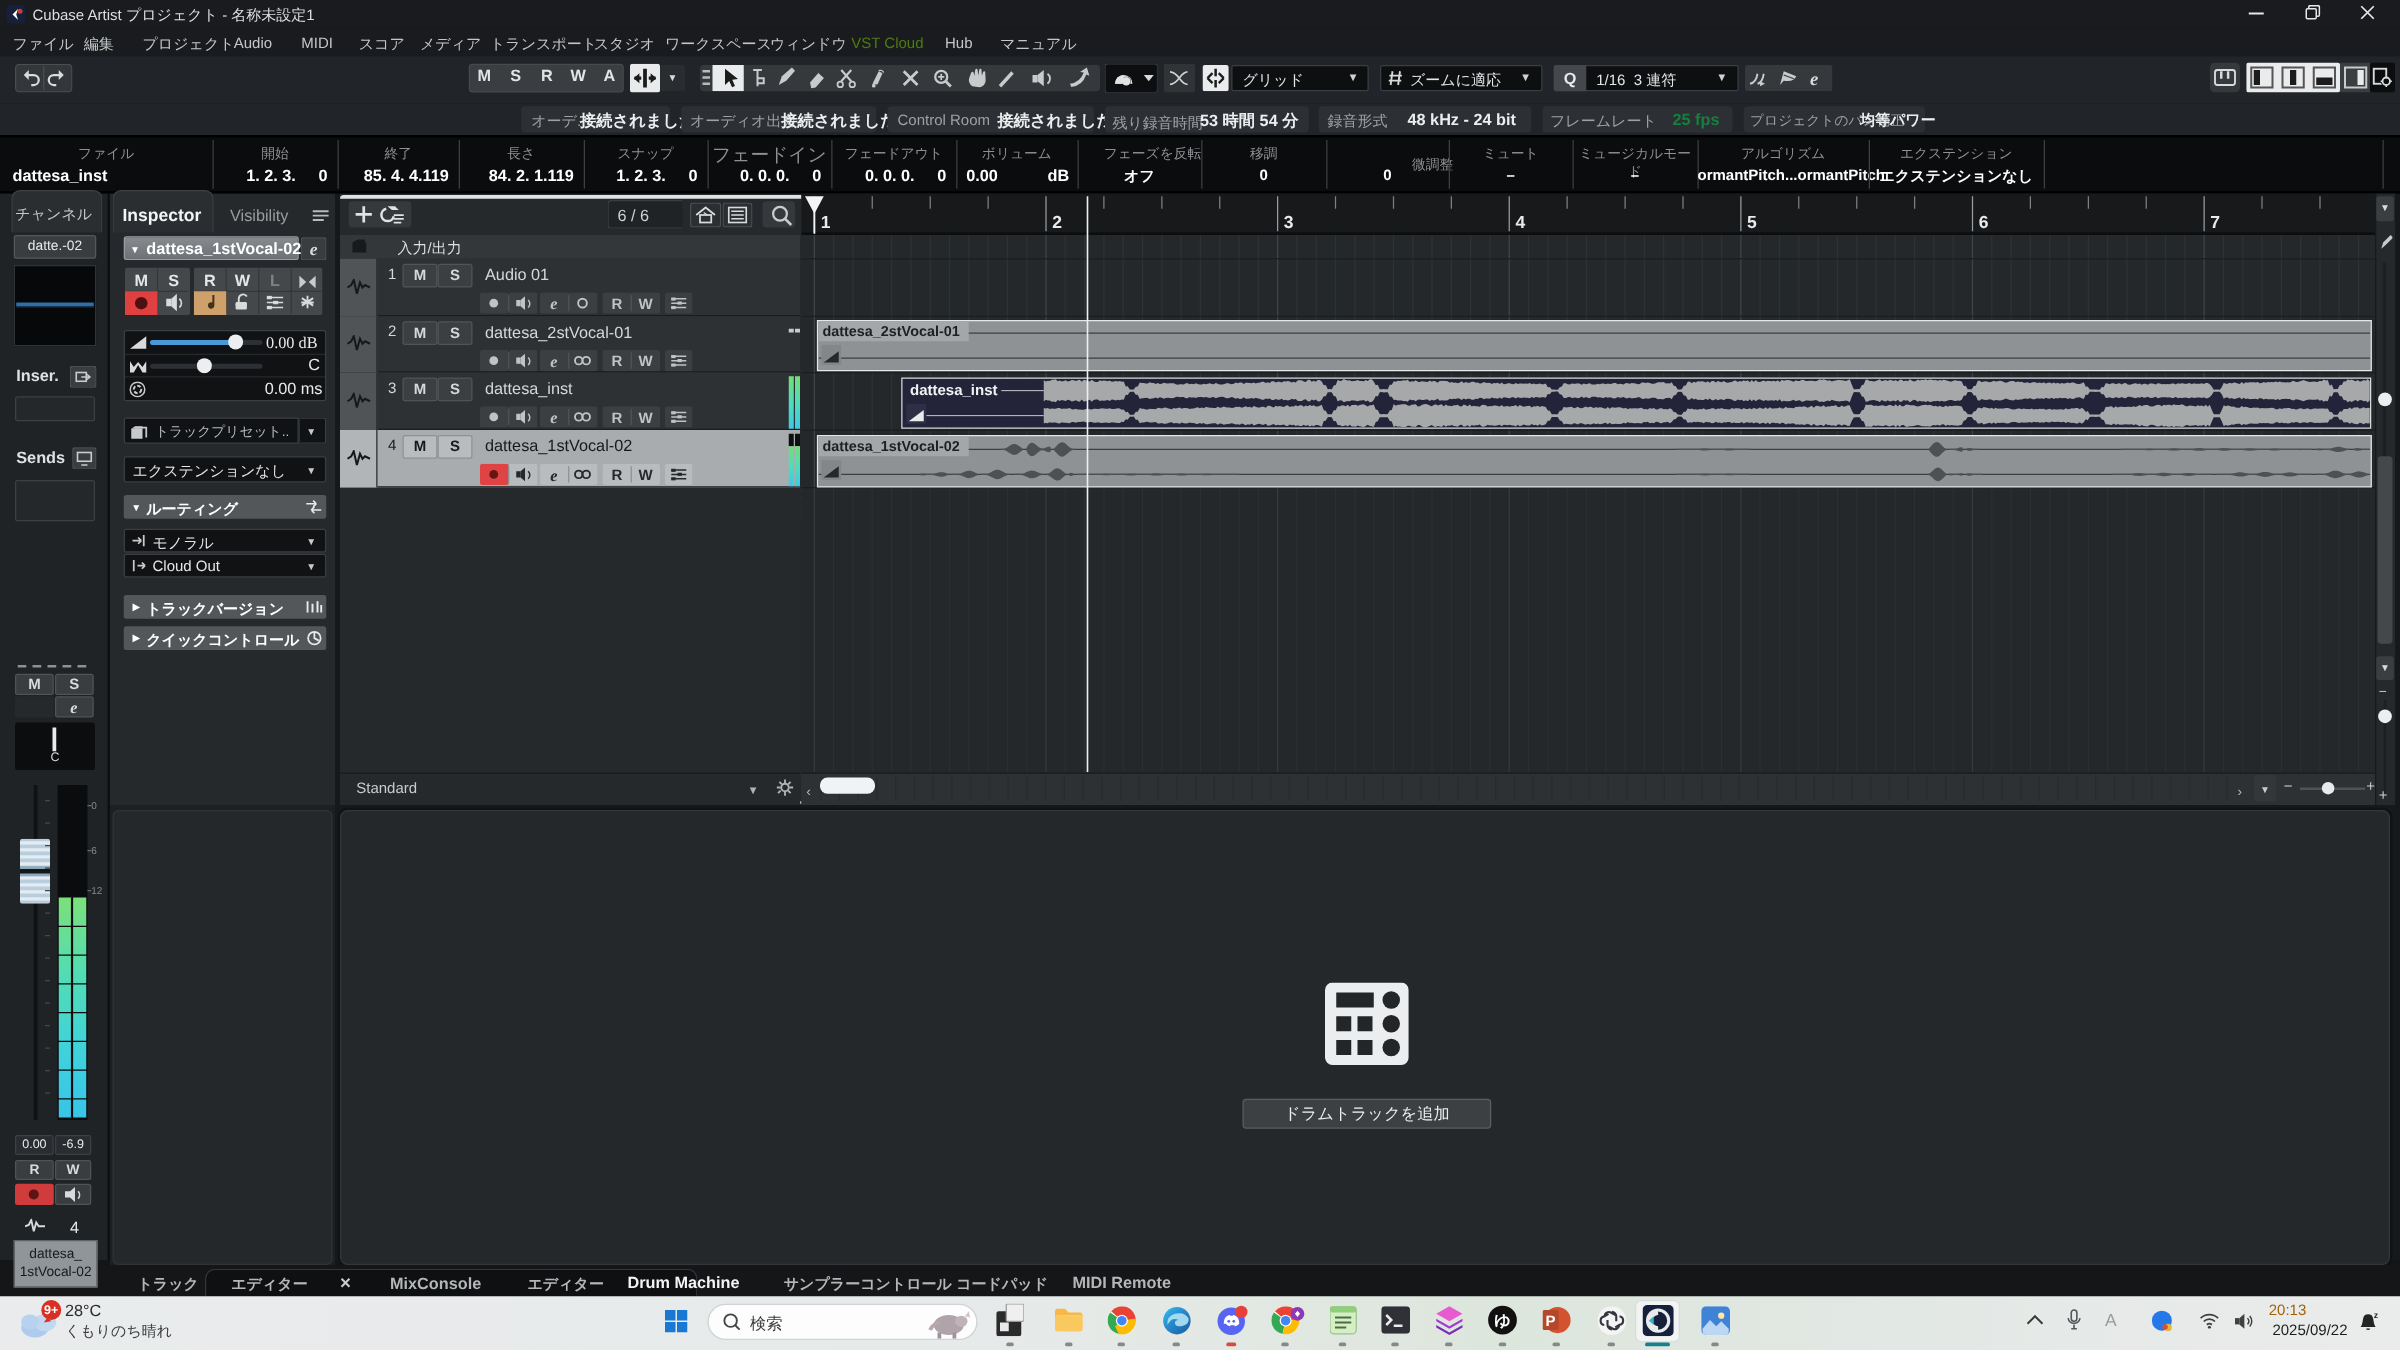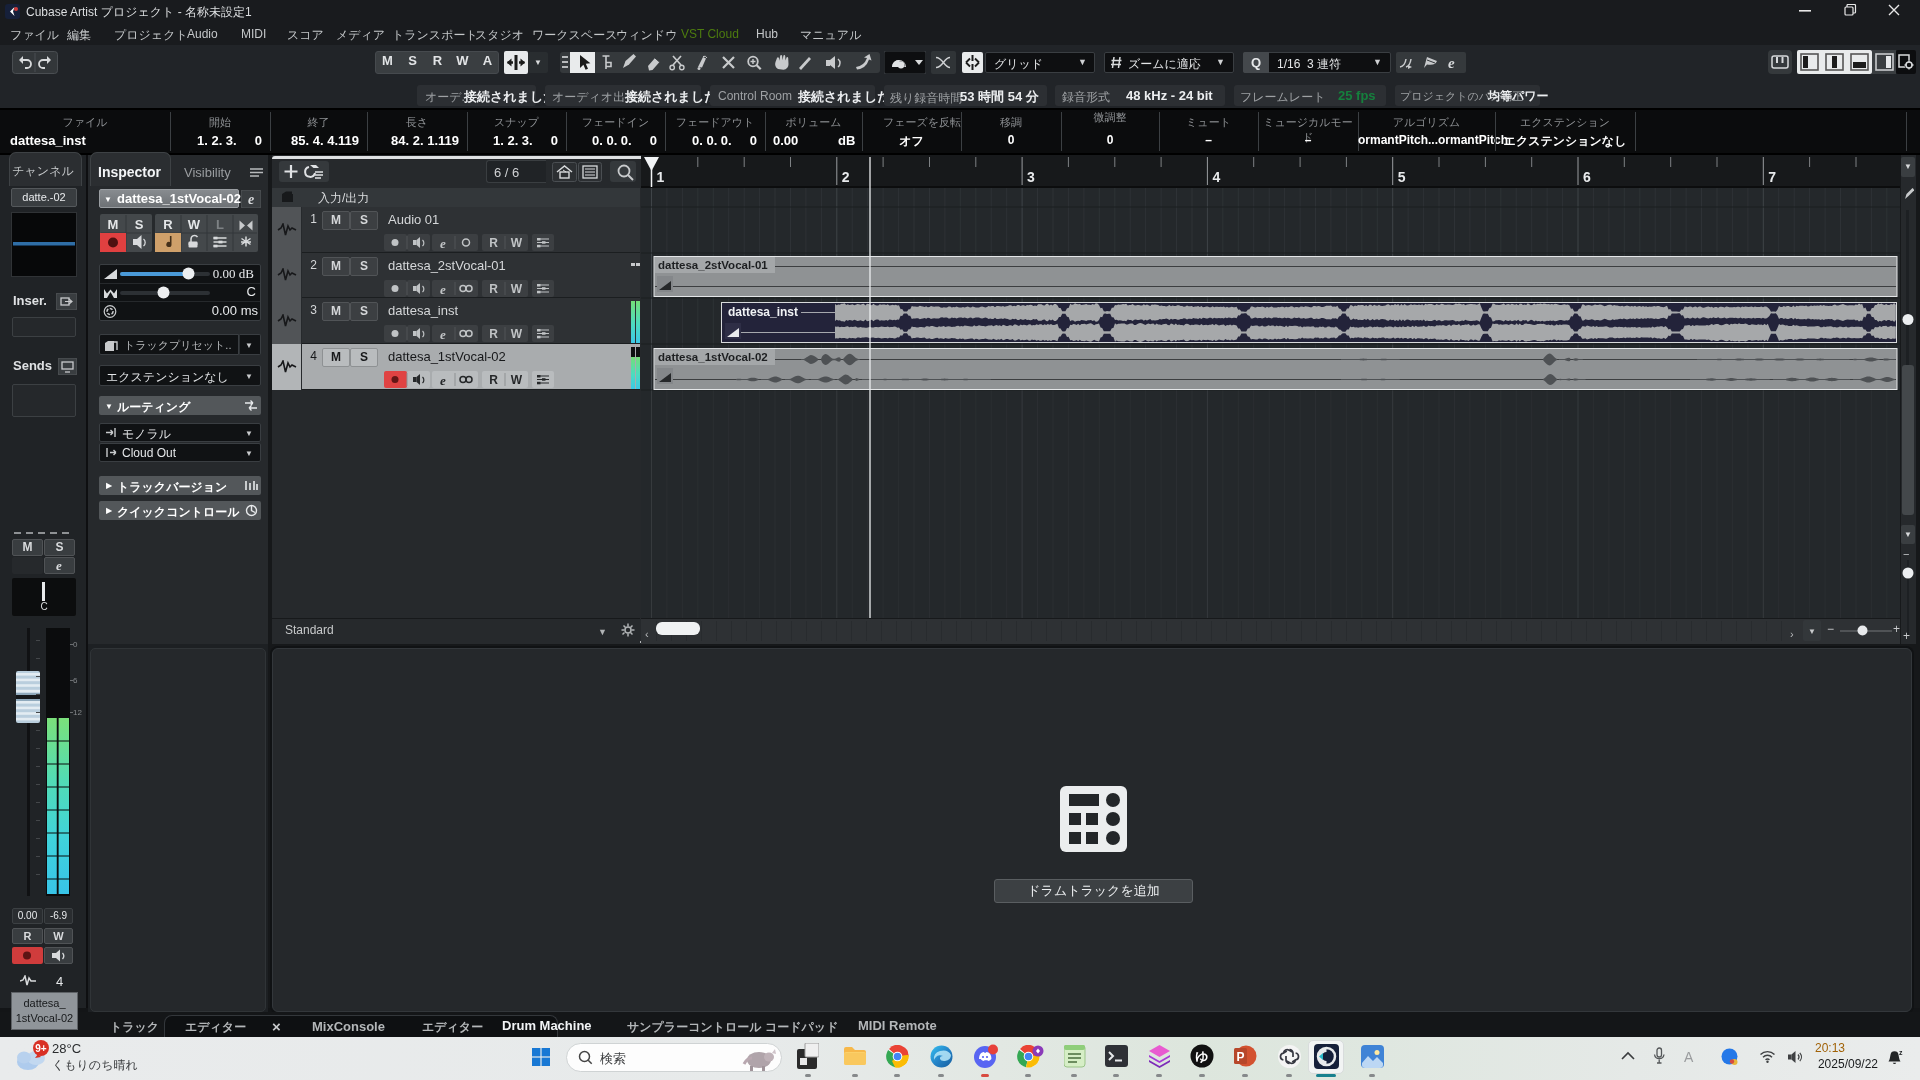--- a/index.html
+++ b/index.html
@@ -204,21 +204,21 @@
   </div>
 <div class="ab" style="left:467px;top:112px;width:1px;height:39px;background:#3c4043"></div>
 <div class="ab" style="left:467px;top:115px;">
     <div style="width:99px;text-align:center;font-size:11px;color:#8e9194">スナップ</div>
   </div>
 <div class="ab" style="left:467px;top:133px;">
     <div style="width:91px;text-align:right;font-size:13px;color:#fff;font-weight:bold">1.&nbsp;2.&nbsp;3.&nbsp;&nbsp;&nbsp;&nbsp;&nbsp;0</div>
   </div>
 <div class="ab" style="left:566px;top:112px;width:1px;height:39px;background:#3c4043"></div>
 <div class="ab" style="left:566px;top:115px;">
-    <div style="width:99px;text-align:center;font-size:11px;color:#8e9194">フェードイン</div>
+    <div style="width:99px;text-align:center;font-size:15px;color:#8e9194">フェードイン</div>
   </div>
 <div class="ab" style="left:566px;top:133px;">
     <div style="width:91px;text-align:right;font-size:13px;color:#fff;font-weight:bold">0.&nbsp;0.&nbsp;0.&nbsp;&nbsp;&nbsp;&nbsp;&nbsp;0</div>
   </div>
 <div class="ab" style="left:665px;top:112px;width:1px;height:39px;background:#3c4043"></div>
 <div class="ab" style="left:665px;top:115px;">
     <div style="width:100px;text-align:center;font-size:11px;color:#8e9194">フェードアウト</div>
   </div>
 <div class="ab" style="left:665px;top:133px;">
     <div style="width:92px;text-align:right;font-size:13px;color:#fff;font-weight:bold">0.&nbsp;0.&nbsp;0.&nbsp;&nbsp;&nbsp;&nbsp;&nbsp;0</div>
@@ -235,21 +235,21 @@
     <div style="width:99px;text-align:center;font-size:12px;color:#fff;font-weight:bold">オフ</div>
   </div>
 <div class="ab" style="left:961px;top:112px;width:1px;height:39px;background:#3c4043"></div>
 <div class="ab" style="left:961px;top:115px;">
     <div style="width:100px;text-align:center;font-size:11px;color:#8e9194">移調</div>
   </div>
 <div class="ab" style="left:961px;top:133px;">
     <div style="width:100px;text-align:center;font-size:12px;color:#fff;font-weight:bold">0</div>
   </div>
 <div class="ab" style="left:1061px;top:112px;width:1px;height:39px;background:#3c4043"></div>
-<div class="ab" style="left:1061px;top:110px;">
+<div class="ab" style="left:1061px;top:124px;padding-left:36px;">
     <div style="width:98px;text-align:center;font-size:11px;color:#8e9194">微調整</div>
   </div>
 <div class="ab" style="left:1061px;top:133px;">
     <div style="width:98px;text-align:center;font-size:12px;color:#fff;font-weight:bold">0</div>
   </div>
 <div class="ab" style="left:1159px;top:112px;width:1px;height:39px;background:#3c4043"></div>
 <div class="ab" style="left:1159px;top:115px;">
     <div style="width:99px;text-align:center;font-size:11px;color:#8e9194">ミュート</div>
   </div>
 <div class="ab" style="left:1159px;top:133px;">

